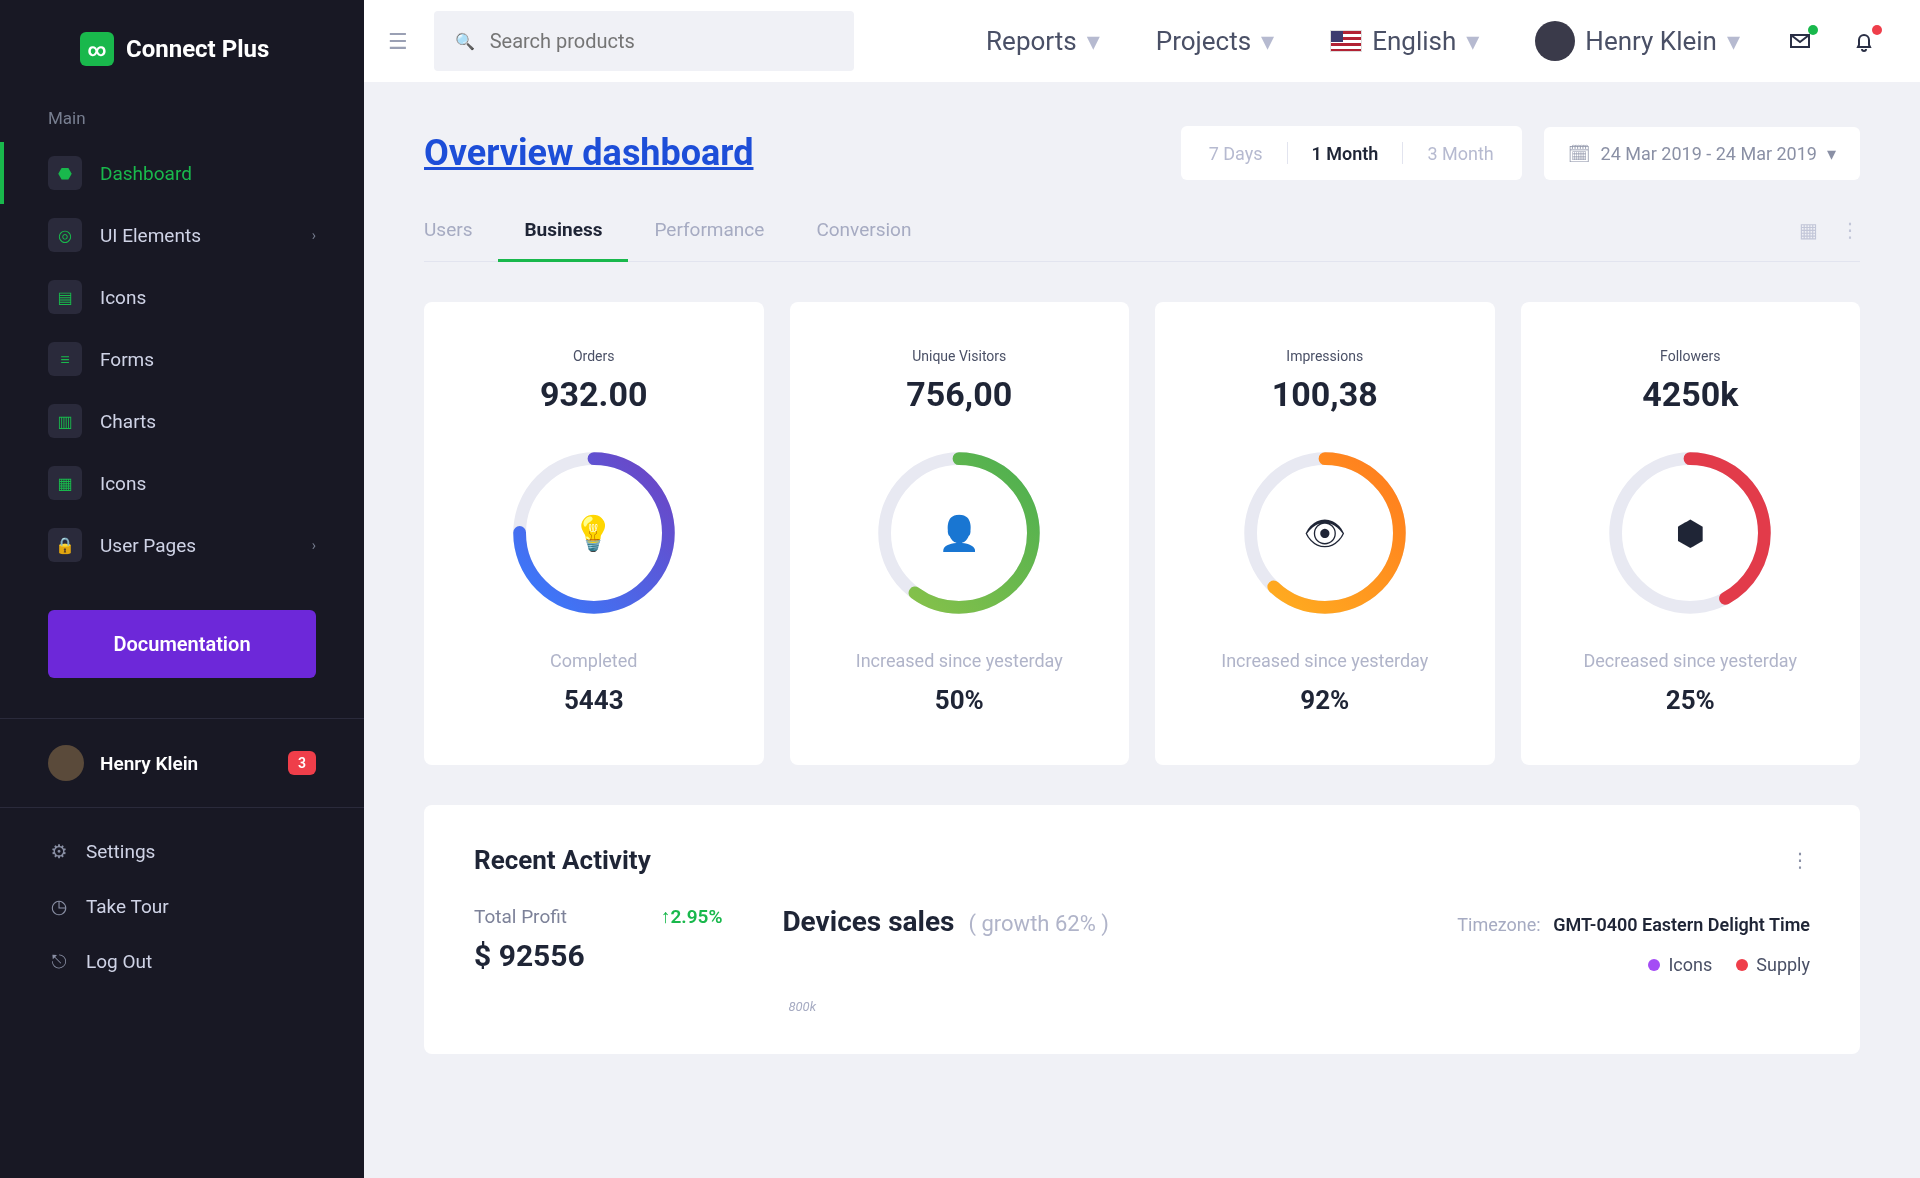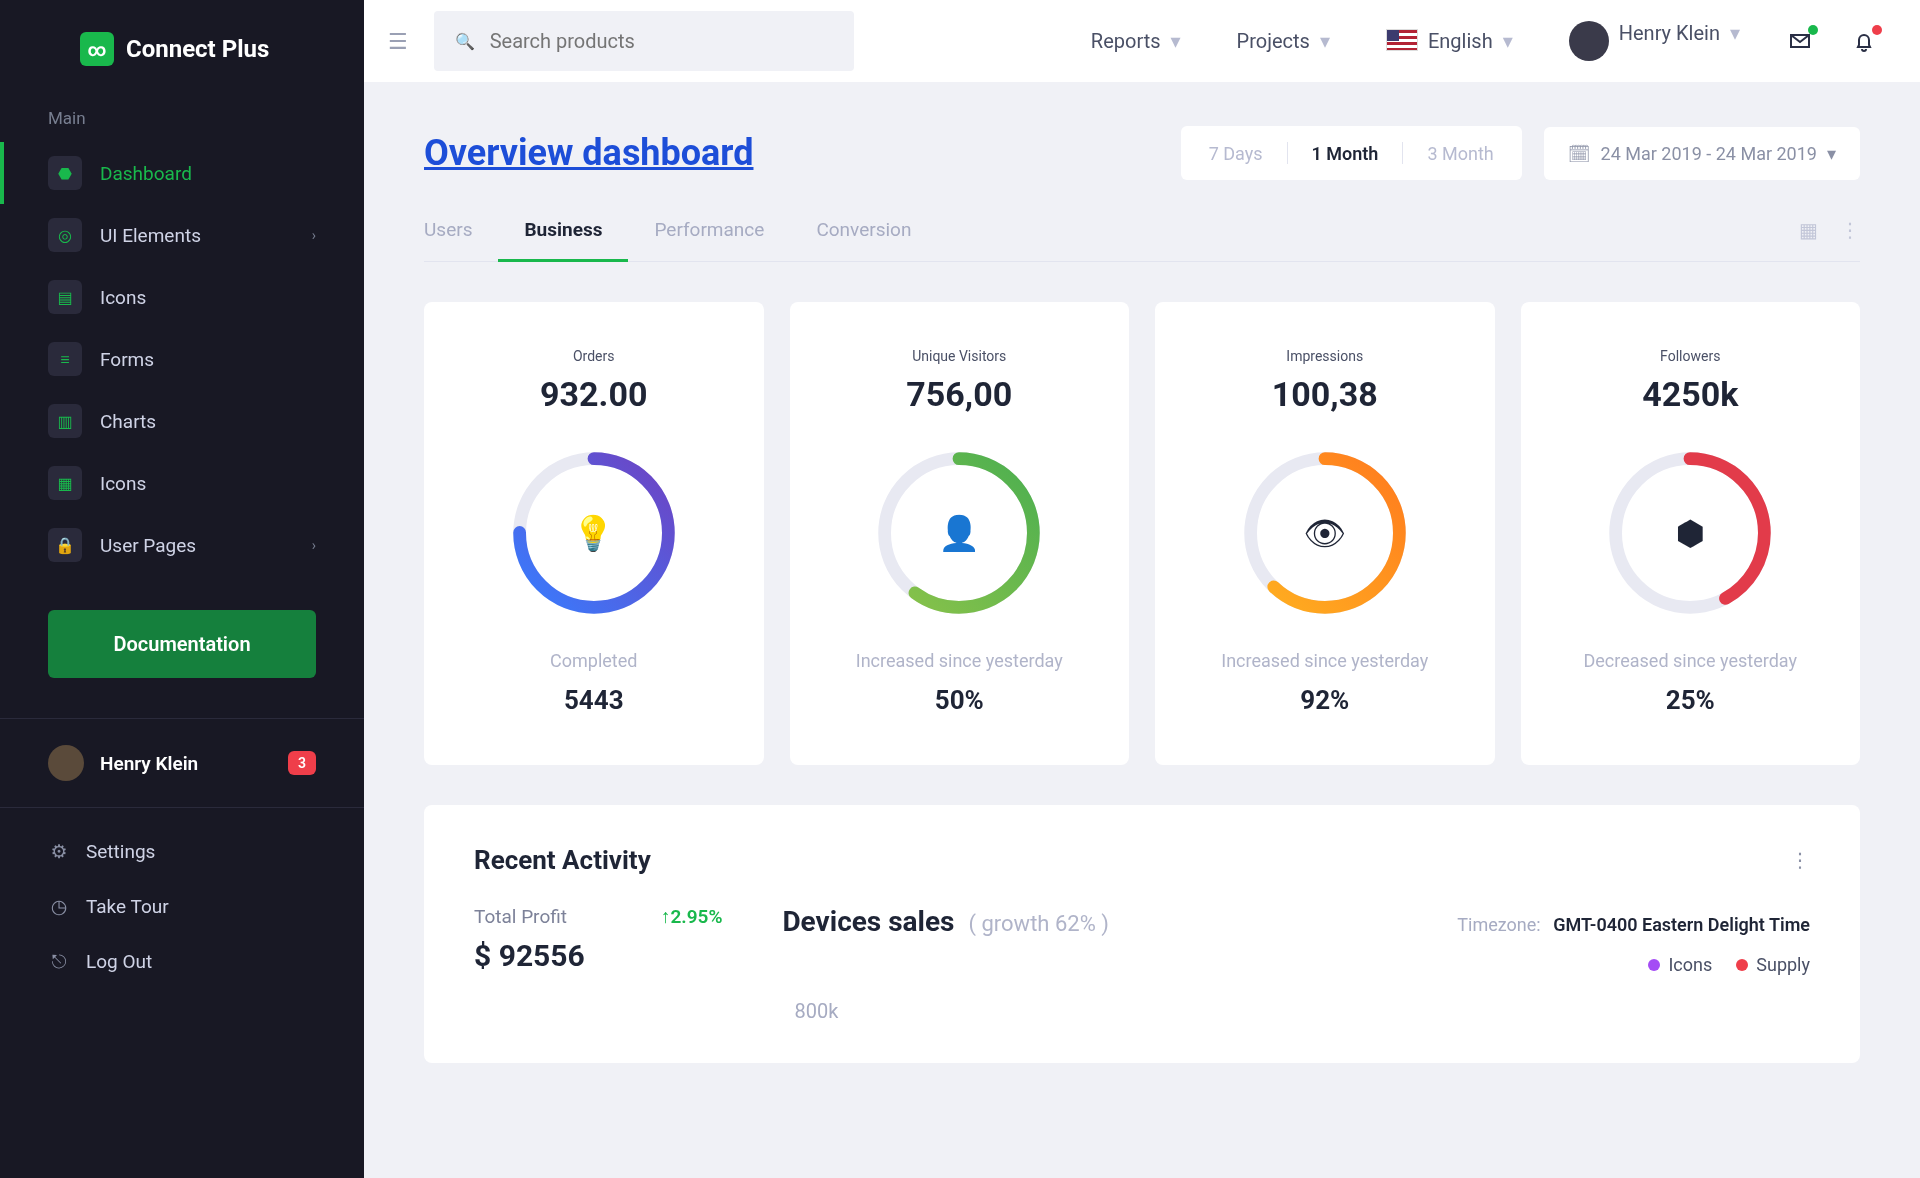--- a/index.html
+++ b/index.html
@@ -11,37 +11,37 @@
 .logo-row { display:flex; align-items:center; gap:12px; padding:32px 40px 30px 80px; }
 .logo-badge { width:34px; height:34px; background:#19b84c; border-radius:6px; display:flex; align-items:center; justify-content:center; color:#fff; font-weight:700; font-size:18px; }
 .logo-text { font-size:24px; font-weight:700; color:#fff; }
 .section-label { color:#777e90; font-size:17px; padding:12px 48px 14px; }
 .nav { display:flex; flex-direction:column; }
 .nav-item { display:flex; align-items:center; gap:18px; padding:14px 48px; color:#cfd3e6; font-size:19px; position:relative; cursor:pointer; }
 .nav-item .icon-box { width:34px; height:34px; background:#2a2a3b; border-radius:6px; display:flex; align-items:center; justify-content:center; font-size:16px; }
 .nav-item.active { color:#19b84c; }
 .nav-item.active::before { content:""; position:absolute; left:0; top:0; bottom:0; width:4px; background:#19b84c; }
 .nav-item .chev { margin-left:auto; color:#777e90; font-size:14px; }
-.doc-btn { margin:34px 48px 0; background:#15803d; color:#fff; border:none; border-radius:6px; padding:22px 0; font-size:20px; font-weight:600; cursor:pointer; }
+.doc-btn { margin:34px 48px 0; background:#6d28d9; color:#fff; border:none; border-radius:6px; padding:22px 0; font-size:20px; font-weight:600; cursor:pointer; }
 .profile-row { margin-top:40px; border-top:1px solid #2a2a3b; border-bottom:1px solid #2a2a3b; padding:26px 48px; display:flex; align-items:center; gap:16px; }
 .avatar { width:36px; height:36px; border-radius:50%; background:#5a4a3a; }
 .profile-name { font-size:19px; color:#fff; font-weight:600; }
 .badge-red { margin-left:auto; background:#ef3e4a; color:#fff; font-size:14px; padding:4px 10px; border-radius:6px; font-weight:600; }
 .foot-nav { padding:18px 48px; display:flex; flex-direction:column; gap:4px; }
 .foot-item { display:flex; align-items:center; gap:16px; padding:14px 0; color:#cfd3e6; font-size:19px; cursor:pointer; }
 .foot-item .ficon { width:22px; text-align:center; color:#8a90a5; }
 
 
 .main { flex:1; display:flex; flex-direction:column; }
 .topbar { height:82px; background:#fff; display:flex; align-items:center; padding:0 34px 0 18px; gap:20px; }
 .menu-icon { color:#9aa0b4; font-size:22px; cursor:pointer; padding:6px; }
 .search { flex:0 0 420px; background:#f0f1f6; border-radius:4px; display:flex; align-items:center; gap:14px; padding:0 22px; height:60px; }
 .search input { border:none; background:transparent; outline:none; font-size:20px; color:#555; width:100%; }
 .spacer { flex:1; }
-.top-link { display:flex; align-items:flex-start; gap:10px; color:#4a5066; font-size:20px; cursor:pointer; padding:0 18px; }
+.top-link { display:flex; align-items:center; gap:10px; color:#4a5066; font-size:26px; cursor:pointer; padding:0 18px; }
 .flag { width:32px; height:22px; background:linear-gradient(#b22234 0 15%,#fff 15% 30%,#b22234 30% 45%,#fff 45% 60%,#b22234 60% 75%,#fff 75% 90%,#b22234 90% 100%); position:relative; border:1px solid #ddd; }
 .flag::before { content:""; position:absolute; left:0; top:0; width:40%; height:55%; background:#3c3b6e; }
 .top-avatar { width:40px; height:40px; border-radius:50%; background:#3a3a4a; }
 .icon-btn { position:relative; font-size:24px; color:#2a2f45; cursor:pointer; padding:0 10px; }
 .dot { position:absolute; top:-2px; right:4px; width:10px; height:10px; border-radius:50%; }
 .dot.green { background:#19b84c; }
 .dot.red { background:#ef3e4a; }
 
 
 .content { padding:44px 60px; overflow:auto; flex:1; }
@@ -85,21 +85,21 @@
 .devices-title { font-size:28px; font-weight:700; }
 .growth { color:#b0b4c9; font-size:22px; }
 .tz-row { margin-left:auto; font-size:18px; }
 .tz-label { color:#a6abc2; margin-right:8px; }
 .tz-val { color:#1f2536; font-weight:600; }
 .legend { display:flex; justify-content:flex-end; gap:24px; margin-top:16px; font-size:18px; color:#4a5066; }
 .legend-item { display:flex; align-items:center; gap:8px; }
 .ld { width:12px; height:12px; border-radius:50%; }
 .ld.purple { background:#a44cf5; }
 .ld.red2 { background:#ef3e4a; }
-.axis-tick { color:#a6abc2; font-size:20px; margin-top:24px; margin-left:12px; }
+.axis-tick { color:#a6abc2; font-size:13px; margin-top:24px; margin-left:6px;font-style:italic; }
 
 svg.ico { width:1em; height:1em; vertical-align:-0.15em; }
 </style>
 </head>
 <body>
 
 <div class="app">
 
   <aside class="sidebar">
     <div class="logo-row">

